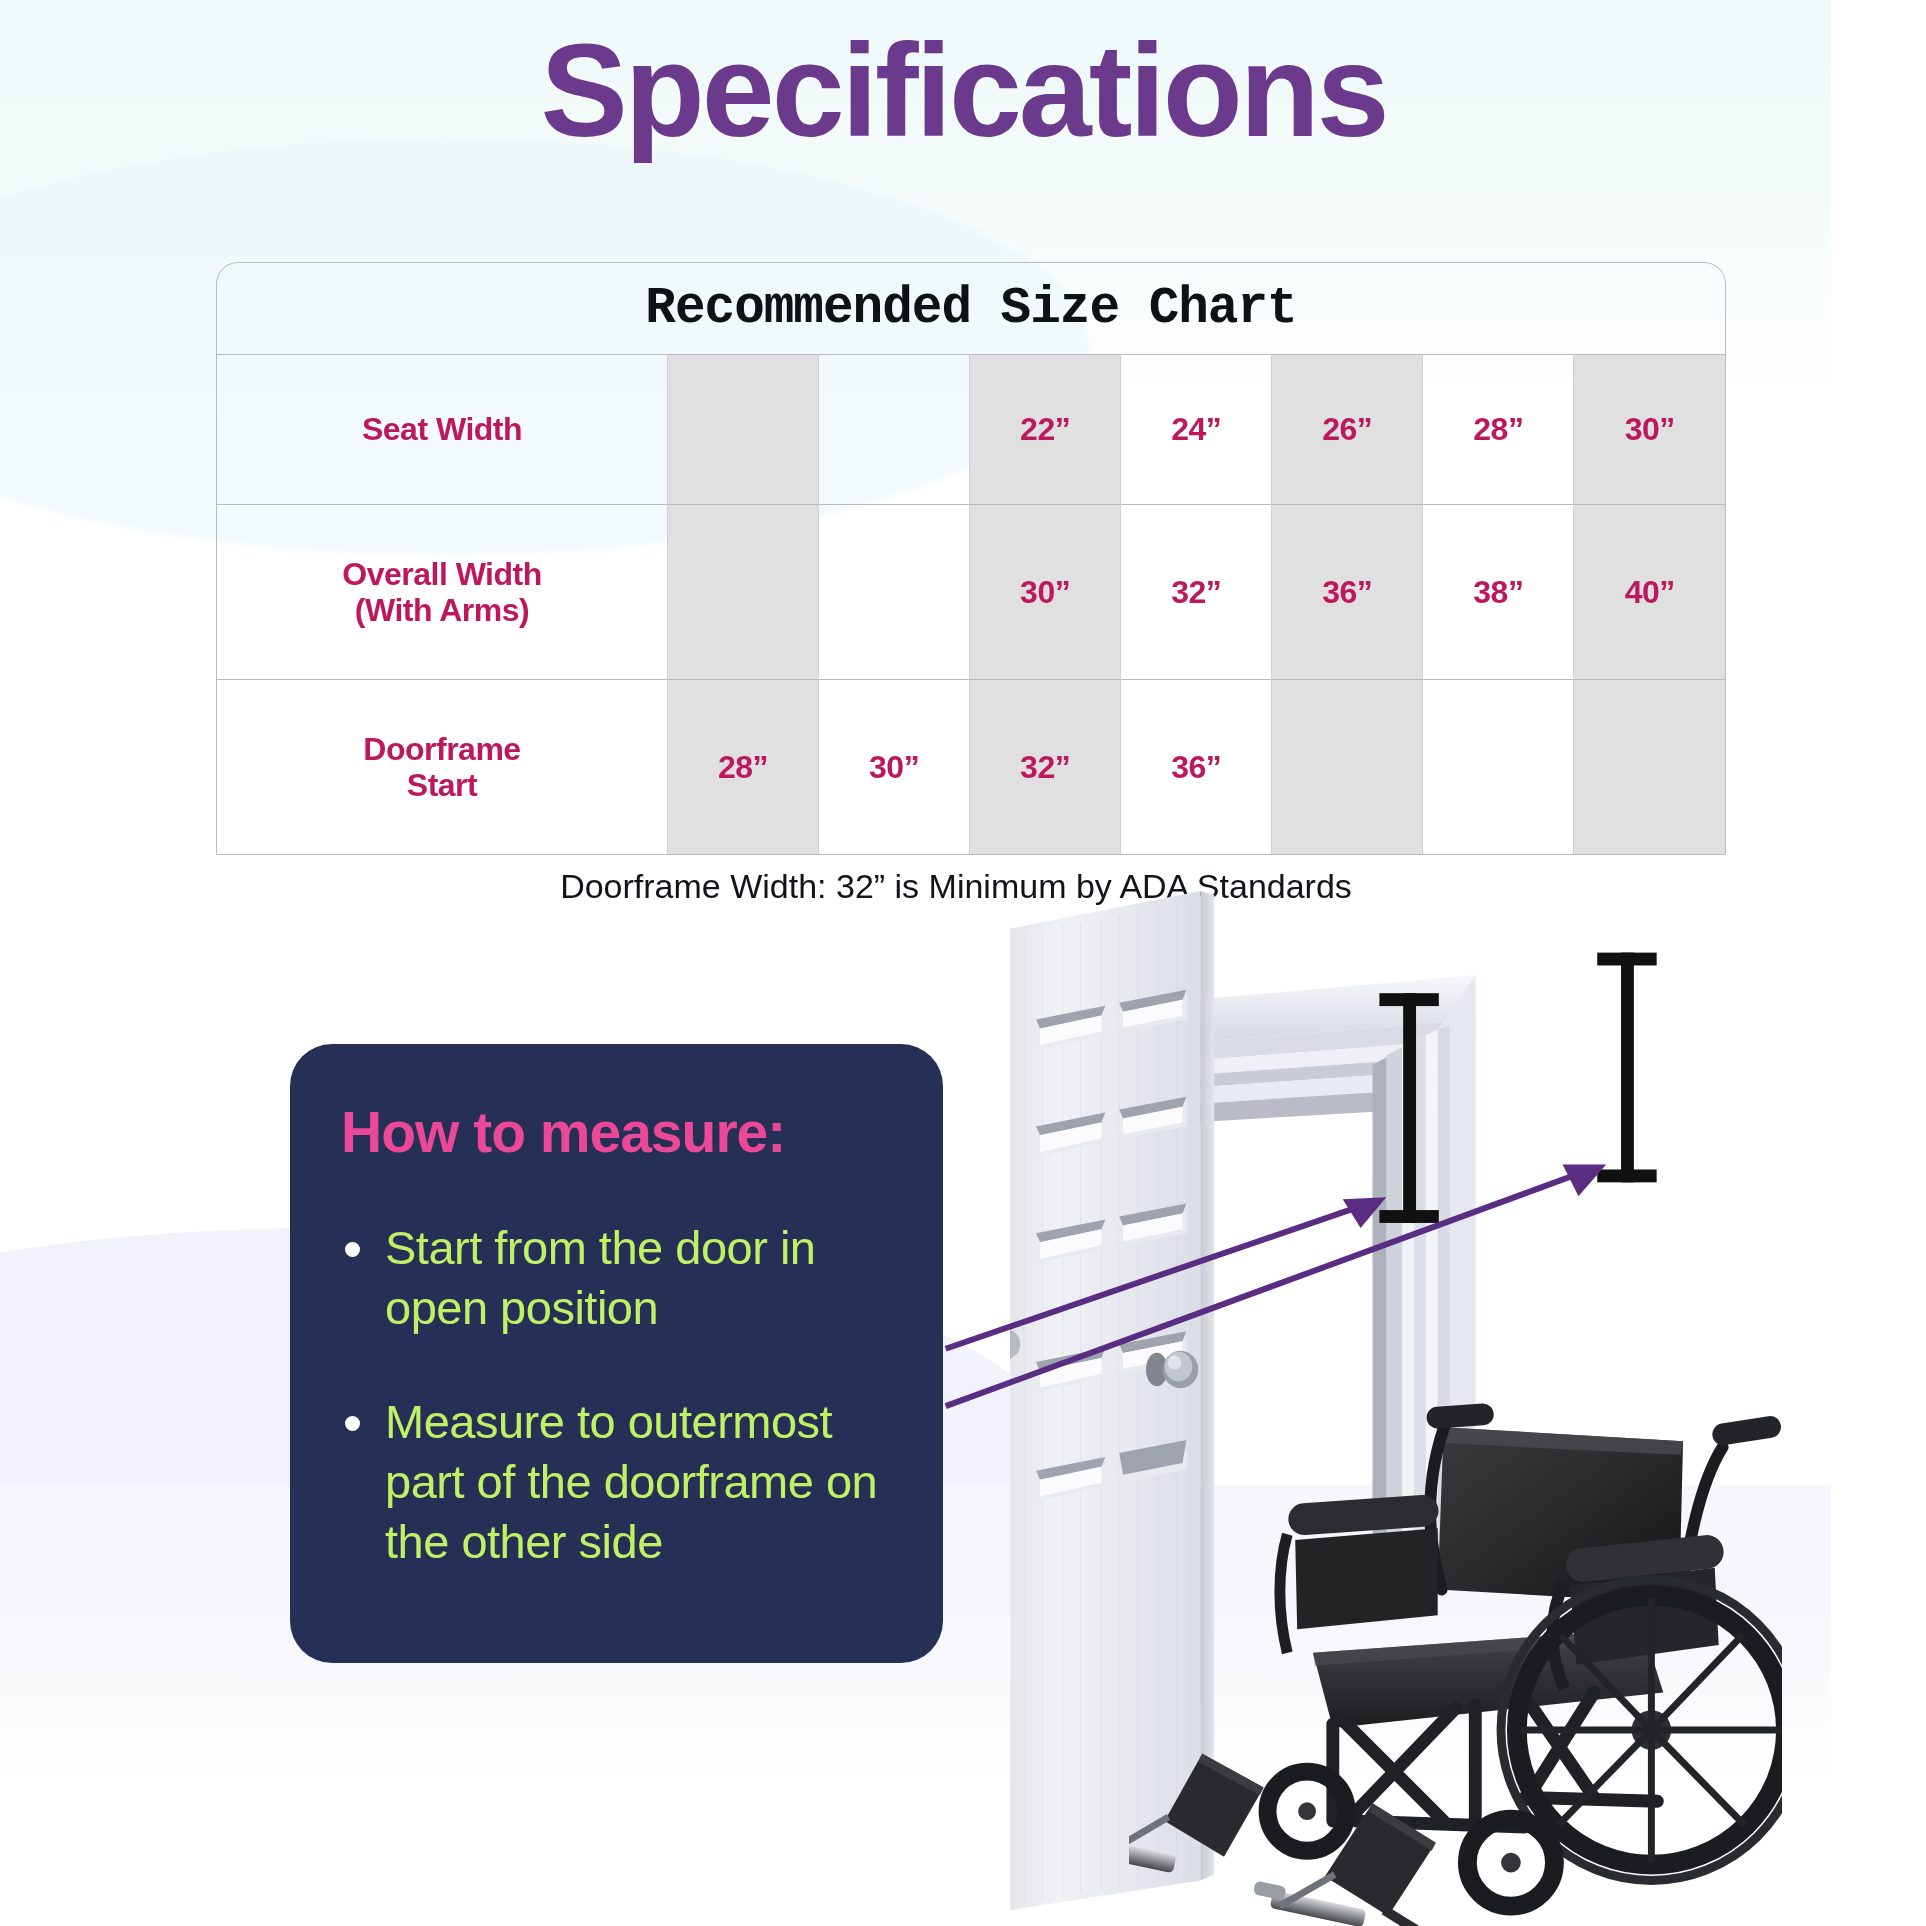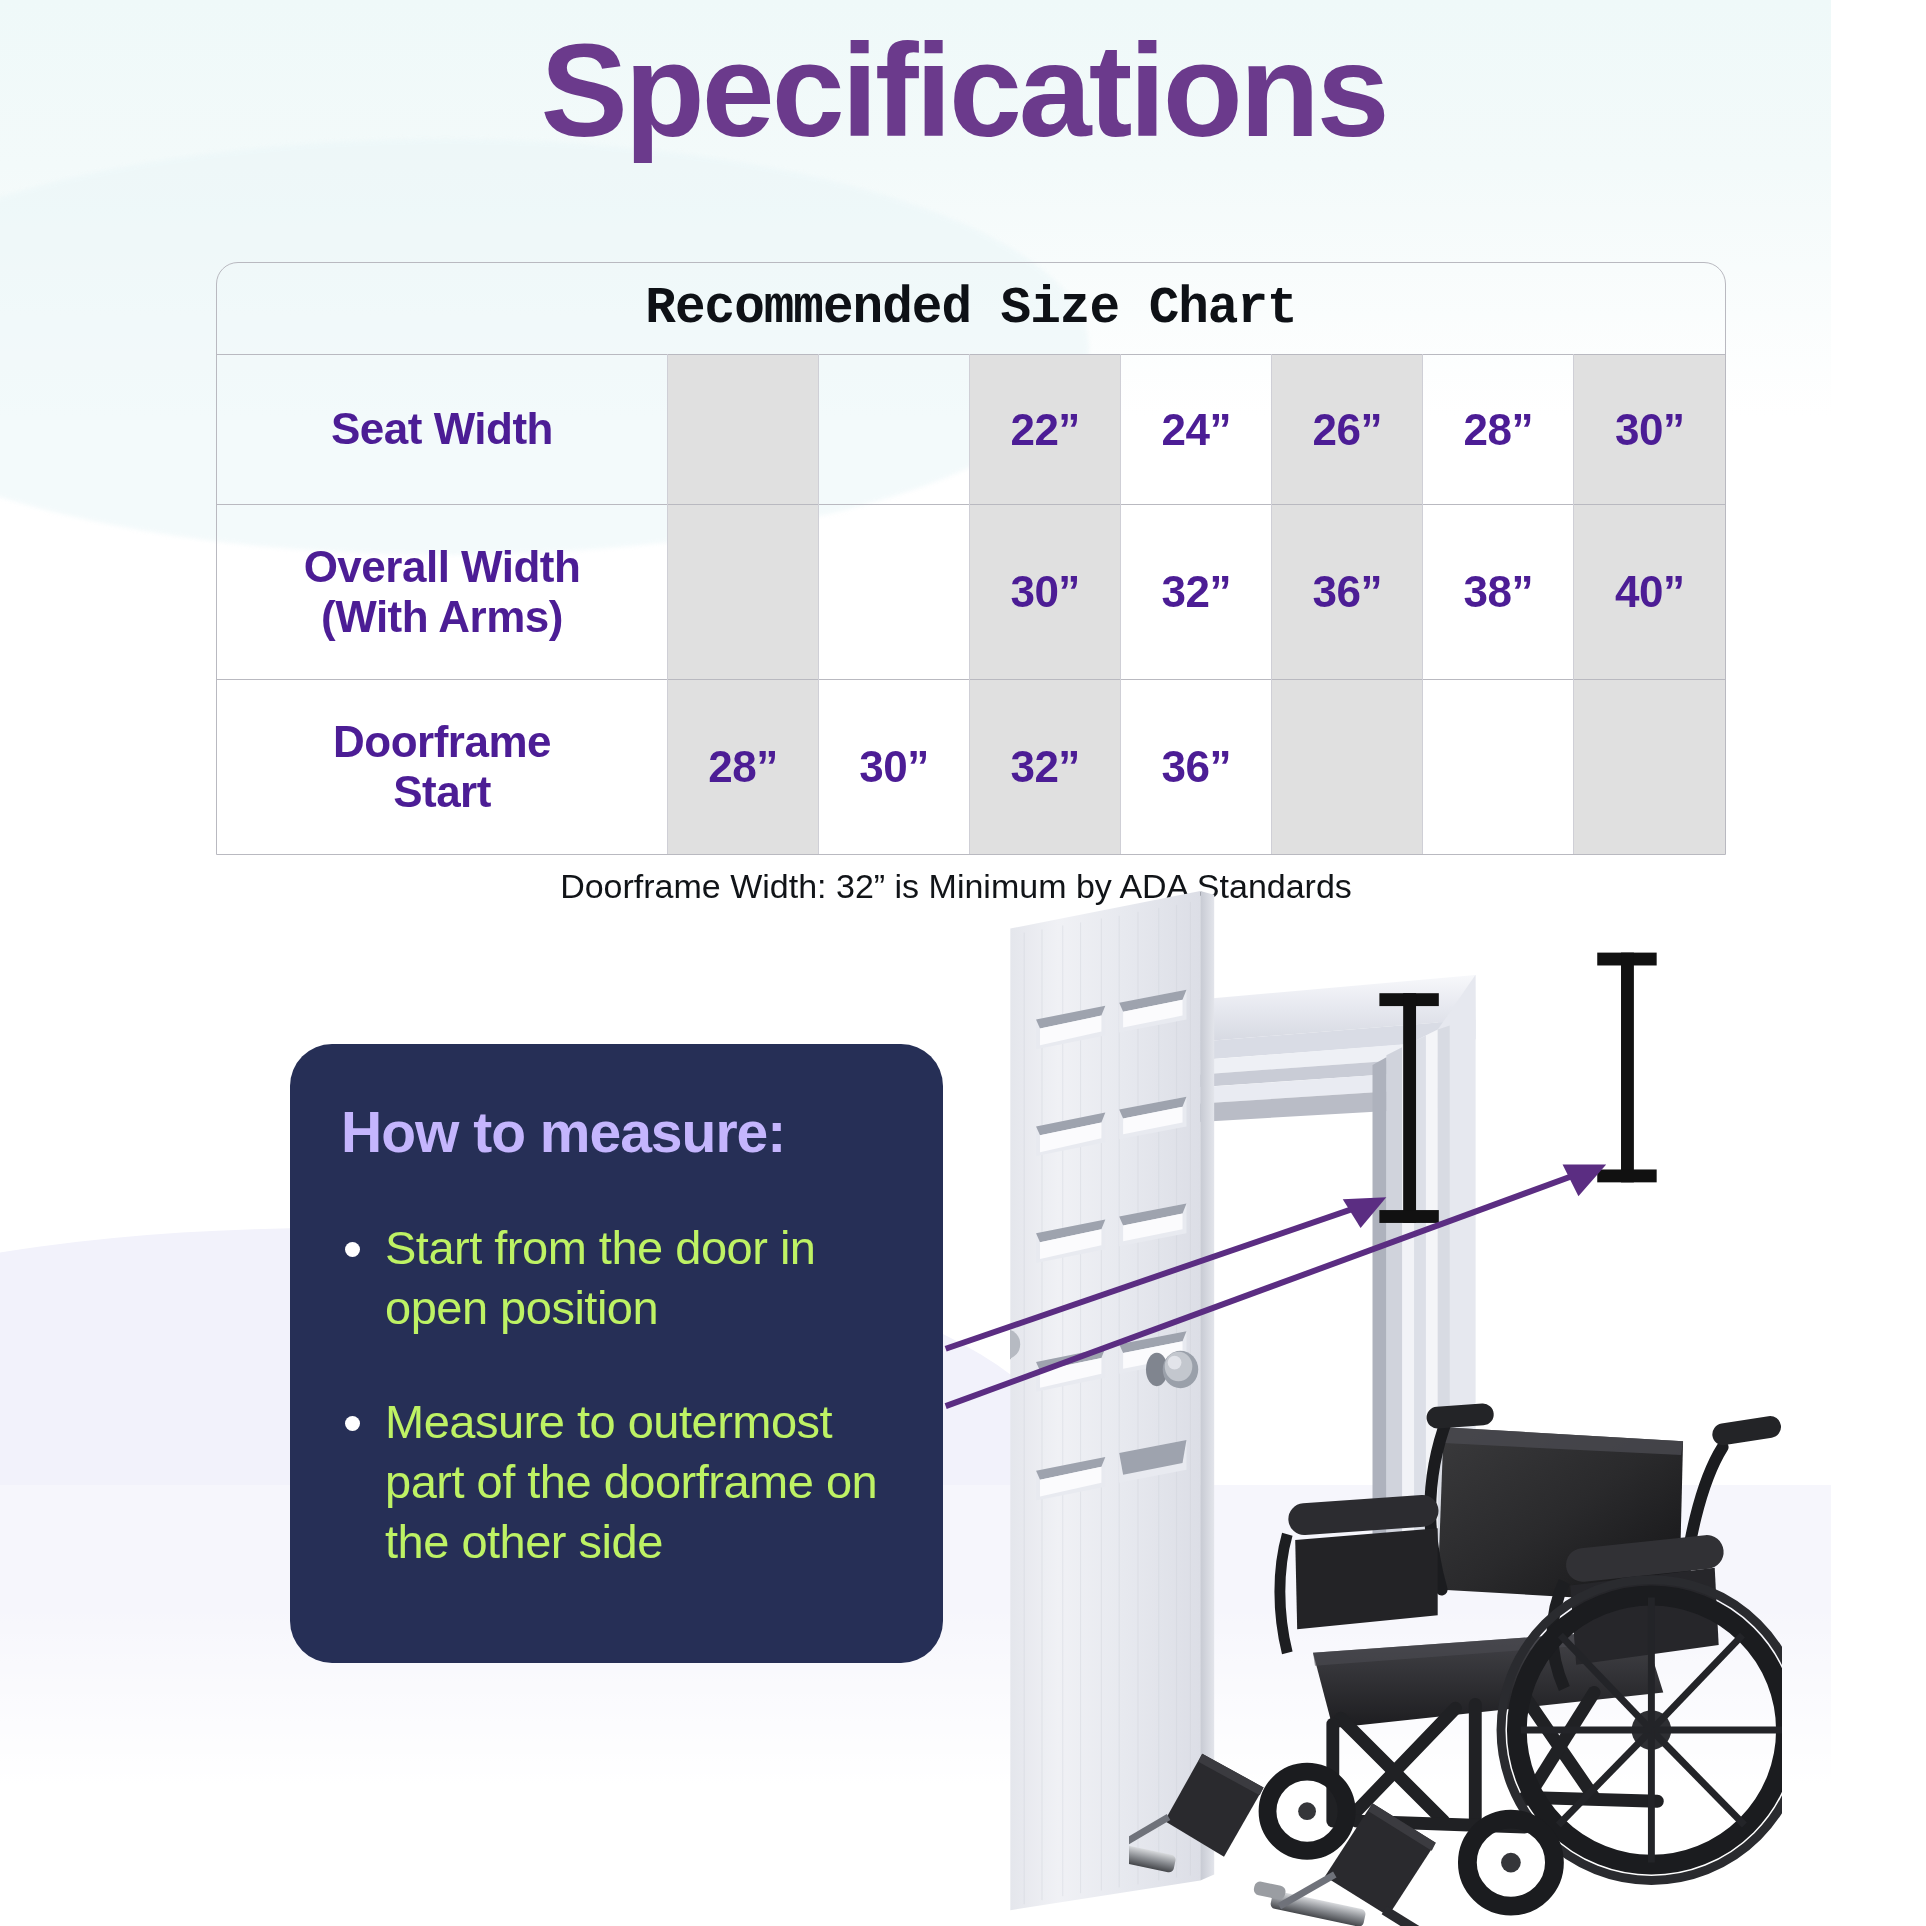--- a/index.html
+++ b/index.html
@@ -62,21 +62,21 @@
   }
   table.spec{
     border-collapse:collapse;width:100%;table-layout:fixed;
   }
   table.spec td{
     border-top:1.6px solid #b9b9c0;
     border-right:1.6px solid #cfcfd6;
     padding:0;
     vertical-align:middle;
     height:149px;
-    font-size:44px;font-weight:800;color:#4c1d95;
+    font-size:32px;font-weight:800;color:#be185d;
     text-align:center;
     letter-spacing:-0.5px;
   }
   table.spec td:last-child{border-right:none;}
   td.rowlabel{
     text-align:left;
     padding-left:42px;
     font-size:48px;font-weight:800;
     line-height:1.14;
     width:450px;
@@ -94,21 +94,21 @@
 
   
   .callout{
     position:absolute;left:290px;top:1044px;width:653px;height:619px;
     background:#262f56;border-radius:42px;
     box-sizing:border-box;padding:55px 51px 0 51px;
     z-index:6;
   }
   .callout h2{
     margin:0 0 53px 0;
-    font-size:57px;font-weight:800;color:#c4b5fd;letter-spacing:-1px;
+    font-size:57px;font-weight:800;color:#ec4899;letter-spacing:-1px;
   }
   .callout ul{margin:0;padding:0;list-style:none;}
   .callout li{
     position:relative;
     padding-left:44px;
     margin-bottom:55px;
     font-size:47px;line-height:1.27;color:#bef264;font-weight:400;
     letter-spacing:-0.5px;
   }
   .callout li:before{

